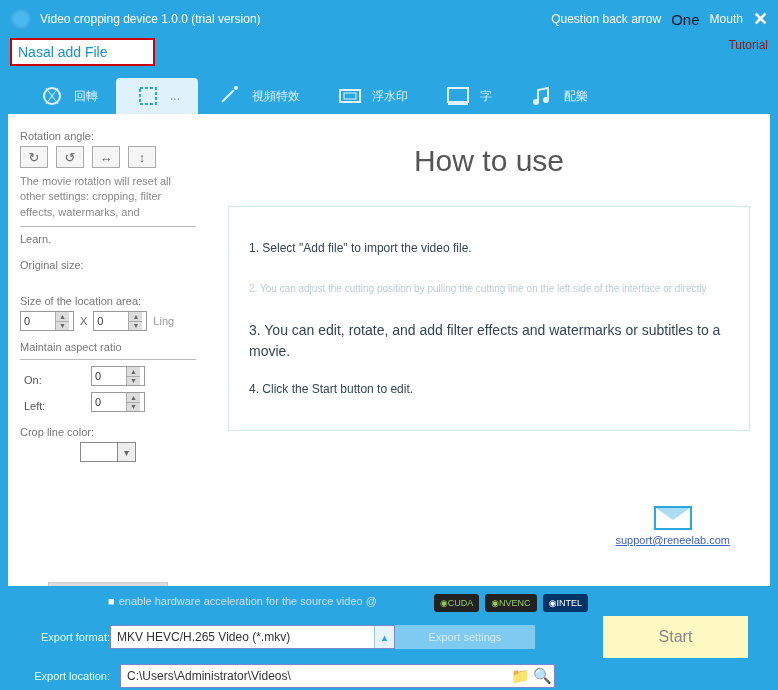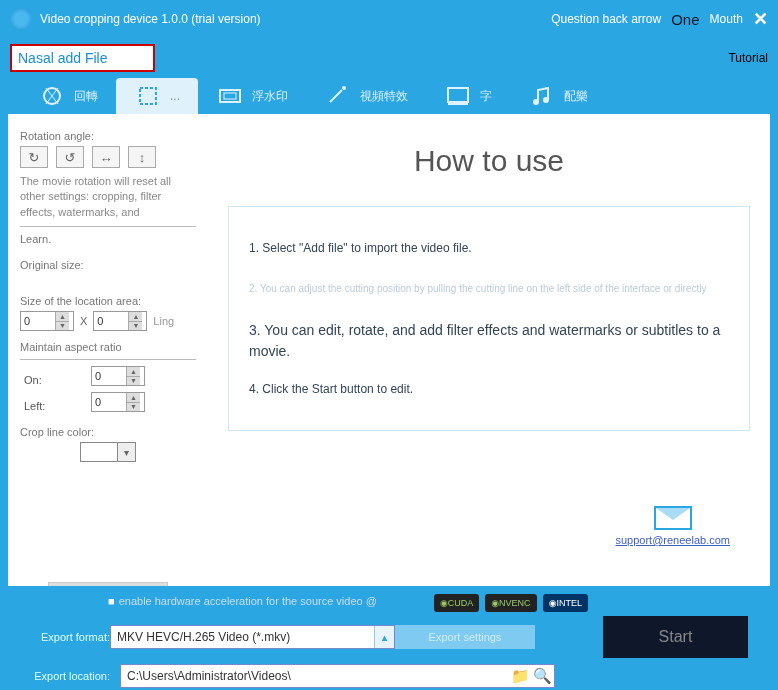--- a/index.html
+++ b/index.html
@@ -3,23 +3,23 @@
 <meta charset="utf-8">
 <style>
 *{box-sizing:border-box;margin:0;padding:0;font-family:"Microsoft YaHei",Arial,sans-serif}
 body{width:778px;height:690px;background:#2AA7E3;overflow:hidden;position:relative}
 .titlebar{height:38px;display:flex;align-items:center;padding:0 10px;color:#fff;font-size:12px}
 .logo{width:22px;height:22px;border-radius:50%;background:radial-gradient(circle,#4bb8f0 40%,#1a8fd0);margin-right:8px}
 .titlebar-spacer{flex:1}
 .titlebar-right{display:flex;align-items:center;gap:10px;font-size:12px}
 .titlebar-right .one{font-size:15px;color:#0f172a}
 .titlebar-right .close-x{font-size:18px;font-weight:bold;cursor:pointer}
-.topbar{height:40px;display:flex;align-items:center;padding:0 10px}
+.topbar{height:40px;display:flex;align-items:flex-start;padding:0 10px}
 .add-file{width:145px;height:28px;border:2px solid #c00;background:#fff;color:#1a8fd0;font-size:14px;padding:2px 6px;display:flex;align-items:center}
-.tutorial{margin-left:auto;font-size:12px;color:#000000}
+.tutorial{margin-left:auto;font-size:12px;color:#7f1d1d}
 .tabs{height:36px;display:flex;align-items:flex-end;padding-left:20px;gap:0}
 .tab{display:flex;align-items:center;gap:8px;padding:6px 18px;color:#fff;font-size:12px;cursor:pointer;opacity:.85}
 .tab.active{background:#fff;color:#999;border-radius:4px 4px 0 0}
 .tab-icon{width:28px;height:24px;display:inline-block}
 .main{margin:0 8px;background:#fff;height:472px;display:flex;position:relative}
 .sidebar{width:200px;padding:10px 12px;font-size:11px;color:#666;overflow:hidden}
 .sidebar .lbl{color:#777;margin:6px 0 4px}
 .rot-btns{display:flex;gap:8px;margin:4px 0}
 .rot-btn{width:28px;height:22px;border:1px solid #aaa;background:#f5f5f5;display:flex;align-items:center;justify-content:center;font-size:13px;cursor:pointer}
 .note{color:#888;font-size:11px;line-height:1.4;margin:6px 0}
@@ -49,21 +49,21 @@
 .hw-row{display:flex;align-items:center;gap:4px;margin-left:78px;margin-bottom:4px}
 .encoders{display:flex;gap:6px;margin-left:auto;margin-right:160px}
 .enc{height:18px;padding:1px 6px;background:#222;color:#9c6;font-size:9px;border-radius:3px;display:flex;align-items:center}
 .enc.intel{background:#036;color:#fff}
 .form-row{display:flex;align-items:center;margin:4px 0}
 .form-row .rlbl{width:80px;text-align:right;color:#dff}
 .combo{flex:0 0 285px;height:24px;background:#fff;border:1px solid #78c;display:flex;align-items:center}
 .combo input{flex:1;border:none;font-size:12px;padding:2px 6px;color:#333}
 .combo .dd{width:20px;height:100%;background:#e8f4fb;display:flex;align-items:center;justify-content:center;color:#2AA7E3;border-left:1px solid #9cd}
 .exp-set{width:140px;height:24px;background:#7ecaf0;color:#d0ecfa;font-size:11px;display:flex;align-items:center;justify-content:center;cursor:pointer}
-.start-btn{width:145px;height:42px;background:#0f172a;color:#888;font-size:16px;display:flex;align-items:center;justify-content:center;margin-left:auto;cursor:pointer}
+.start-btn{width:145px;height:42px;background:#fef9c3;color:#888;font-size:16px;display:flex;align-items:center;justify-content:center;margin-left:auto;cursor:pointer}
 .loc-row{display:flex;align-items:center;gap:10px;margin-top:6px}
 .loc-input{flex:0 0 435px;height:24px;background:#fff;border:1px solid #78c;display:flex;align-items:center}
 .loc-input input{flex:1;border:none;font-size:12px;padding:2px 6px;color:#333}
 .loc-ic{width:22px;color:#2AA7E3;font-size:15px;text-align:center}
 .hw-line{display:flex;align-items:center}
 hr.sep{border:none;border-top:1px solid #bbb;margin:6px 0}
 </style>
 </head>
 <body>
 
@@ -100,34 +100,34 @@
     <span class="tab-icon">
       <svg viewBox="0 0 28 24">
           <rect x="6" y="4" width="16" height="16" fill="none" stroke="#2AA7E3" stroke-width="2" stroke-dasharray="3 2"></rect>
         </svg>
     </span>
     <span>...</span>
   </div>
   <div class="tab">
     <span class="tab-icon">
       <svg viewBox="0 0 28 24">
+          <path d="M6 18 L18 6" stroke="#fff" stroke-width="2"></path>
+          <circle cx="20" cy="4" r="2" fill="#fff"></circle>
+        </svg>
+    </span>
+    <span>視頻特效</span>
+  </div>
+  <div class="tab">
+    <span class="tab-icon">
+      <svg viewBox="0 0 28 24">
           <rect x="4" y="6" width="20" height="12" fill="none" stroke="#fff" stroke-width="2"></rect>
           <rect x="8" y="9" width="12" height="6" fill="none" stroke="#fff"></rect>
         </svg>
     </span>
     <span>浮水印</span>
-  </div>
-  <div class="tab">
-    <span class="tab-icon">
-      <svg viewBox="0 0 28 24">
-          <path d="M6 18 L18 6" stroke="#fff" stroke-width="2"></path>
-          <circle cx="20" cy="4" r="2" fill="#fff"></circle>
-        </svg>
-    </span>
-    <span>視頻特效</span>
   </div>
   <div class="tab">
     <span class="tab-icon">
       <svg viewBox="0 0 28 24">
           <rect x="4" y="4" width="20" height="14" fill="none" stroke="#fff" stroke-width="2"></rect>
           <rect x="4" y="18" width="20" height="3" fill="#fff"></rect>
         </svg>
     </span>
     <span>字</span>
   </div>

